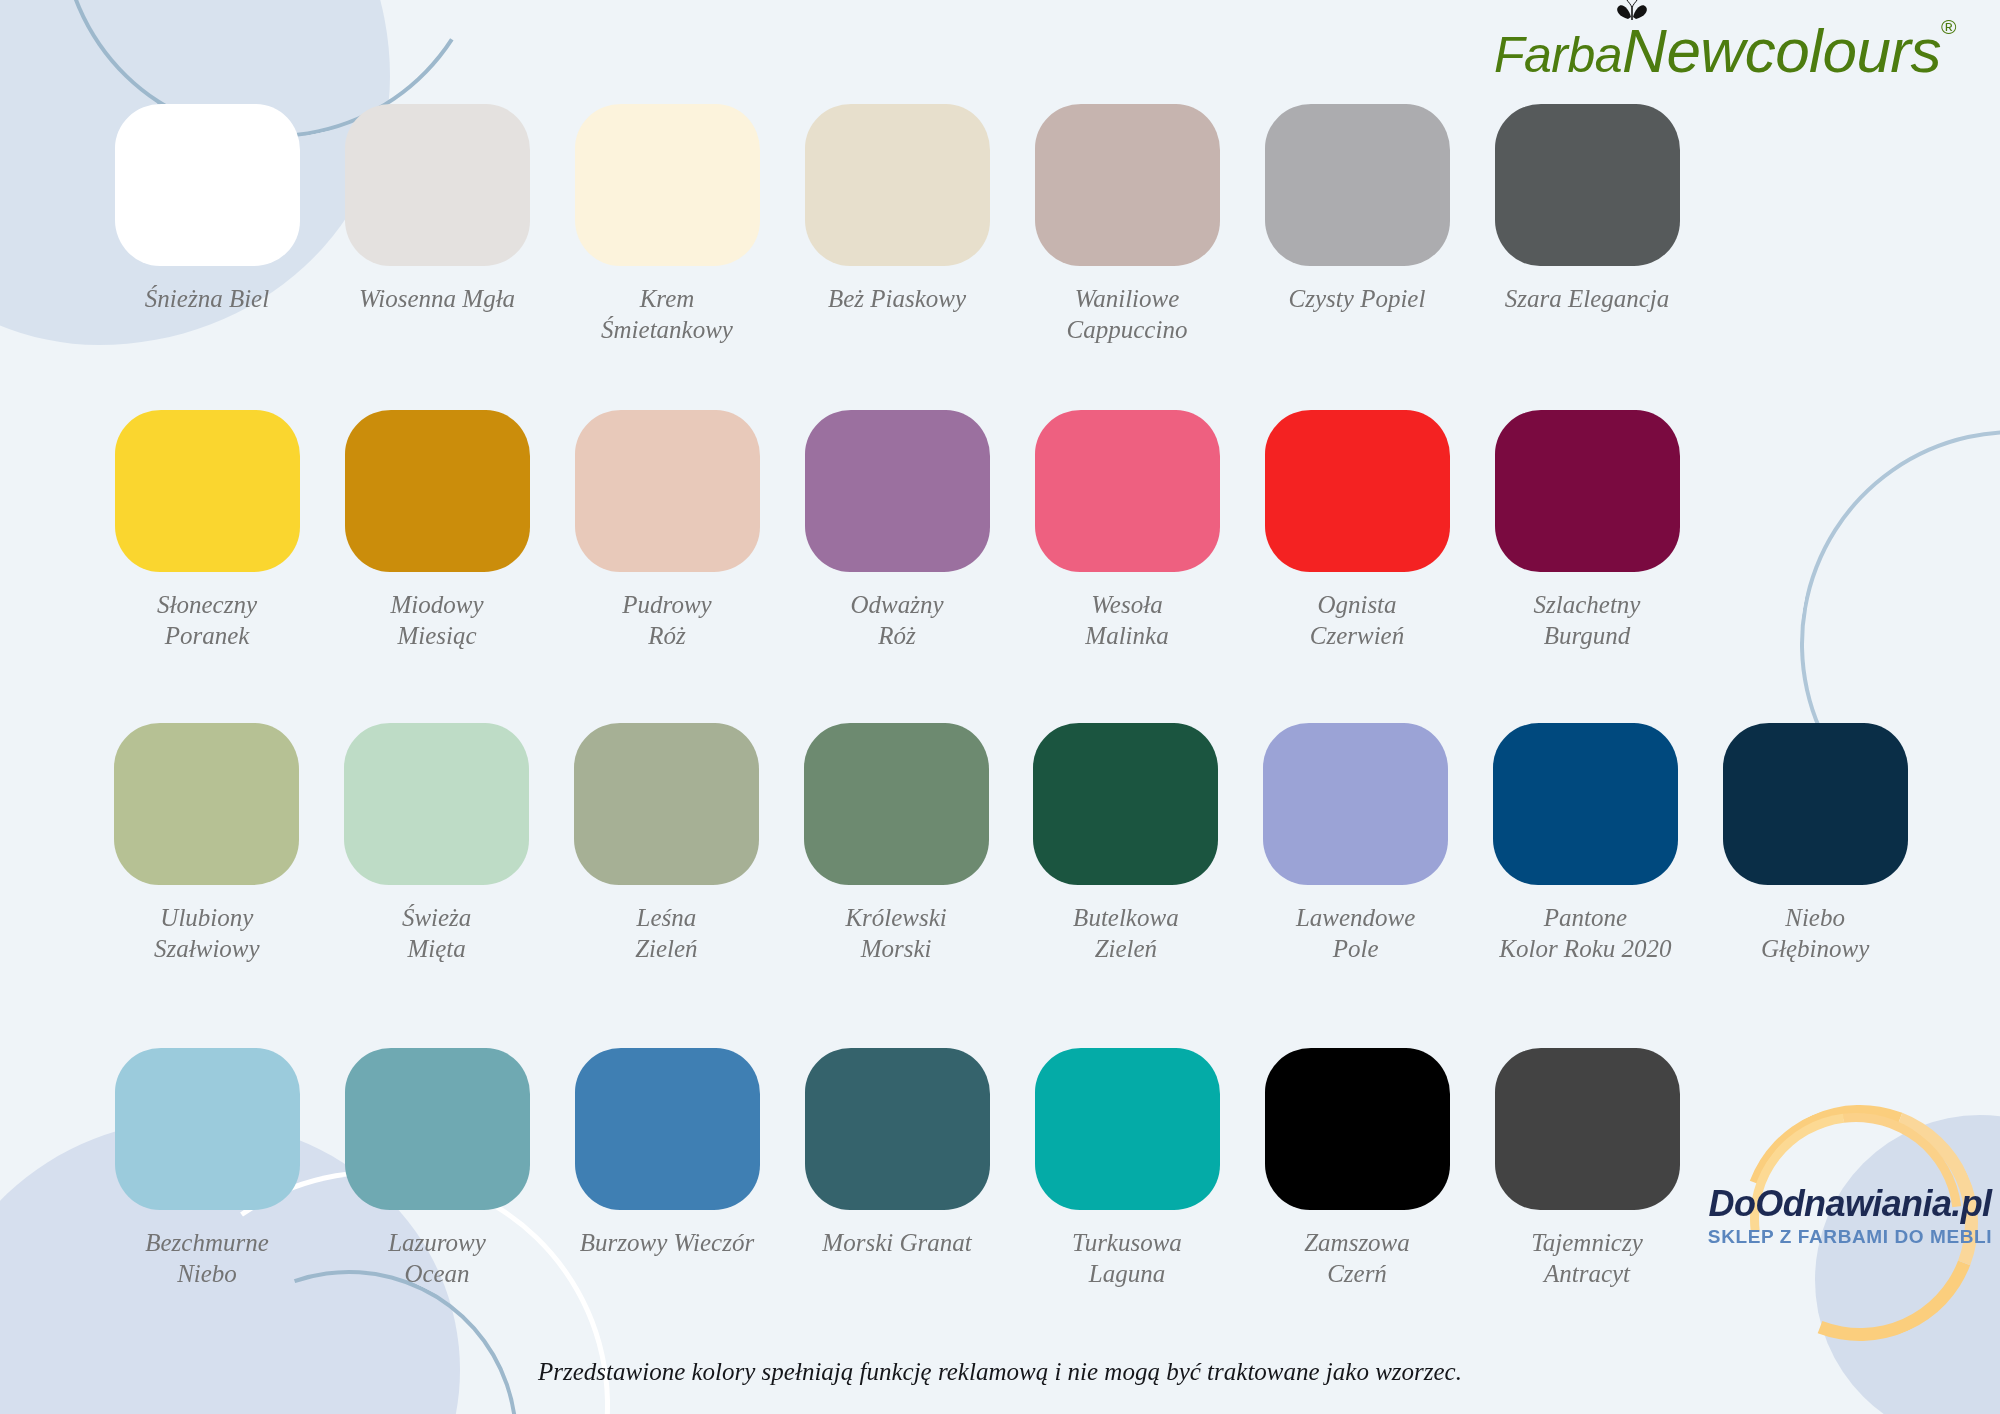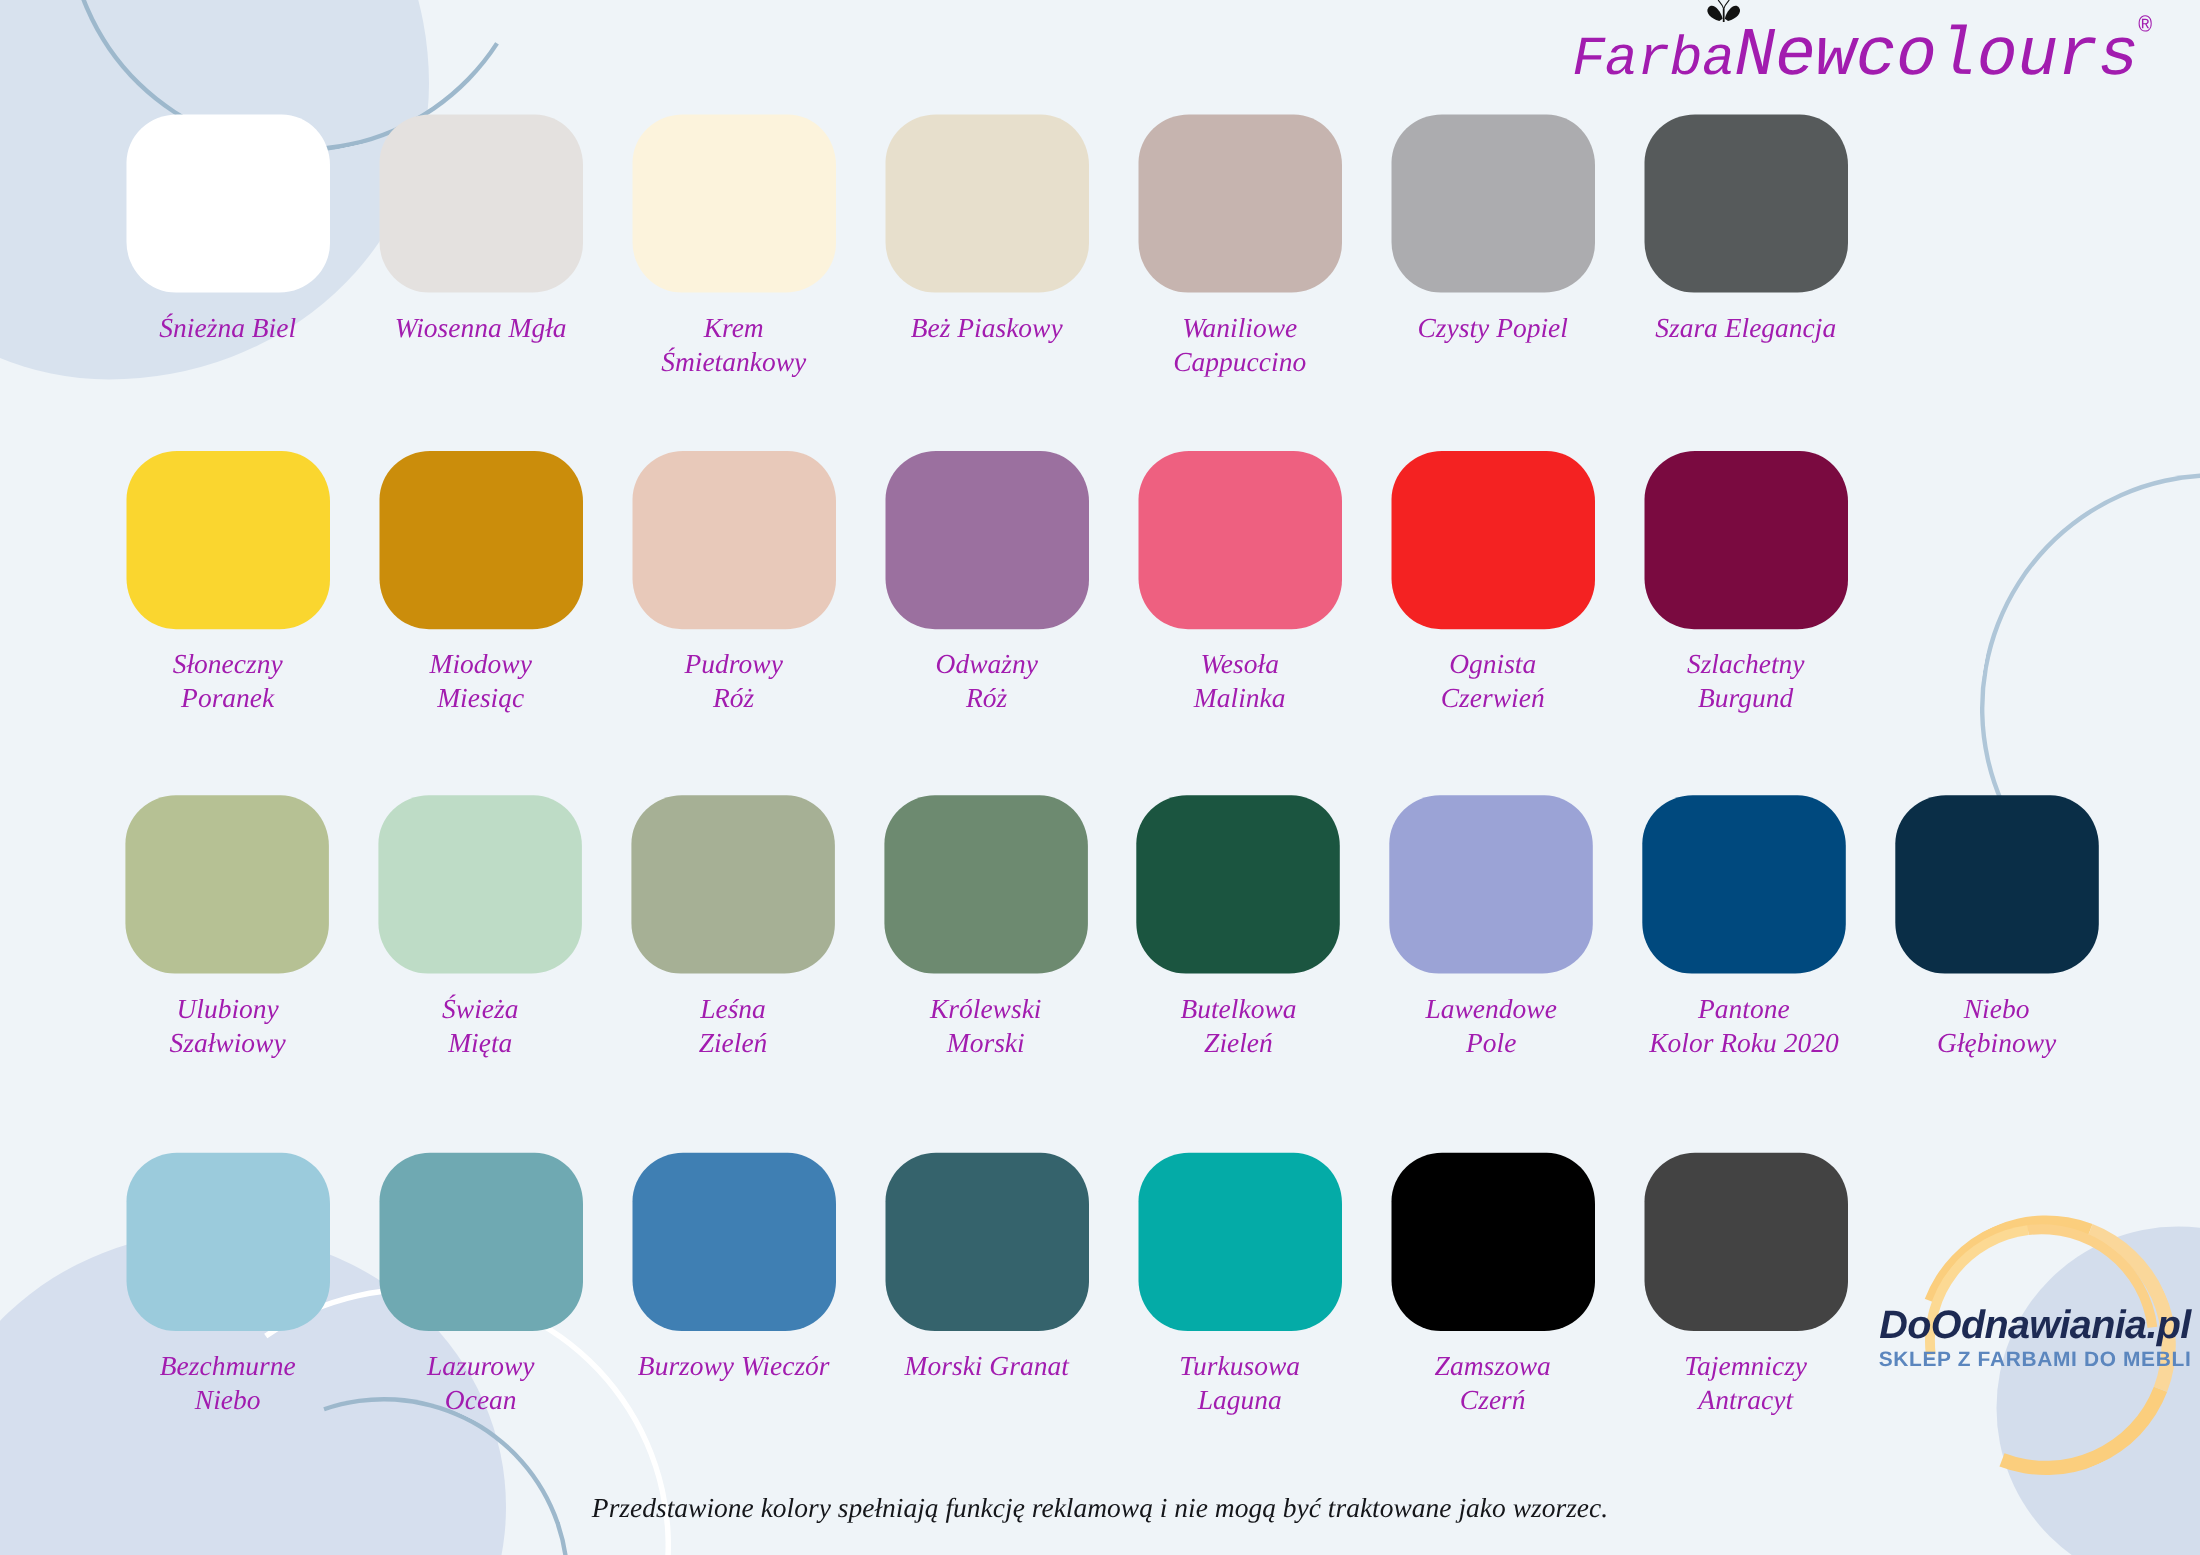--- a/index.html
+++ b/index.html
@@ -79,24 +79,24 @@
   #brand-logo {
     position: absolute;
     right: 44px; top: 20px;
     text-align: right;
     line-height: 1;
     user-select: none;
   }
   #brand-logo .brand-word {
     position: relative;
     display: inline-block;
-    font-family: Liberation Mono, monospace;
+    font-family: Liberation Sans, sans-serif;
     font-style: italic;
     font-size: 58px;
-    color: #a21caf;
+    color: #4d7c0f;
     letter-spacing: -0.5px;
     white-space: nowrap;
   }
   #brand-logo .brand-part-a { font-size: 50px; }
   #brand-logo .brand-part-b { font-size: 62px; }
   #brand-logo .brand-reg {
     font-style: normal;
     font-size: 21px;
     vertical-align: super;
     position: relative;
@@ -138,21 +138,21 @@
     height: 162px;
     border-radius: 46px 44px 46px 45px / 44px 46px 45px 46px;
     box-shadow: 0 0 0 0 rgba(0,0,0,0);
   }
   .swatch-label {
     margin-top: 18px;
     font-family: "Liberation Serif", "DejaVu Serif", serif;
     font-style: italic;
     font-size: 25px;
     line-height: 1.22;
-    color: #a21caf;
+    color: #737373;
     text-align: center;
     max-width: 215px;
     white-space: pre-line;
   }
 
   
   #shop-logo {
     position: absolute;
     left: 1700px; top: 1085px;
     width: 300px; height: 250px;

